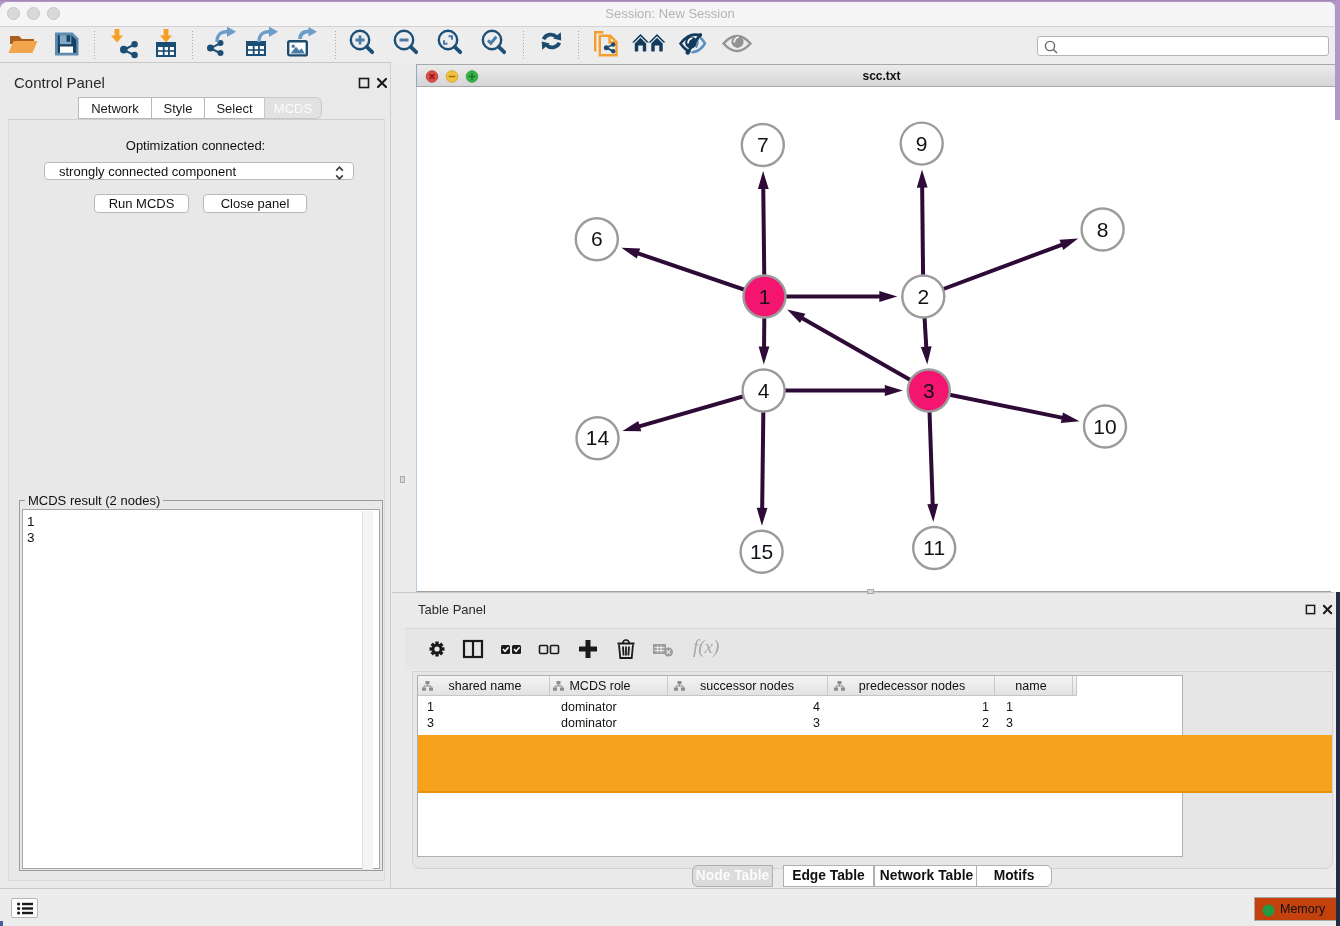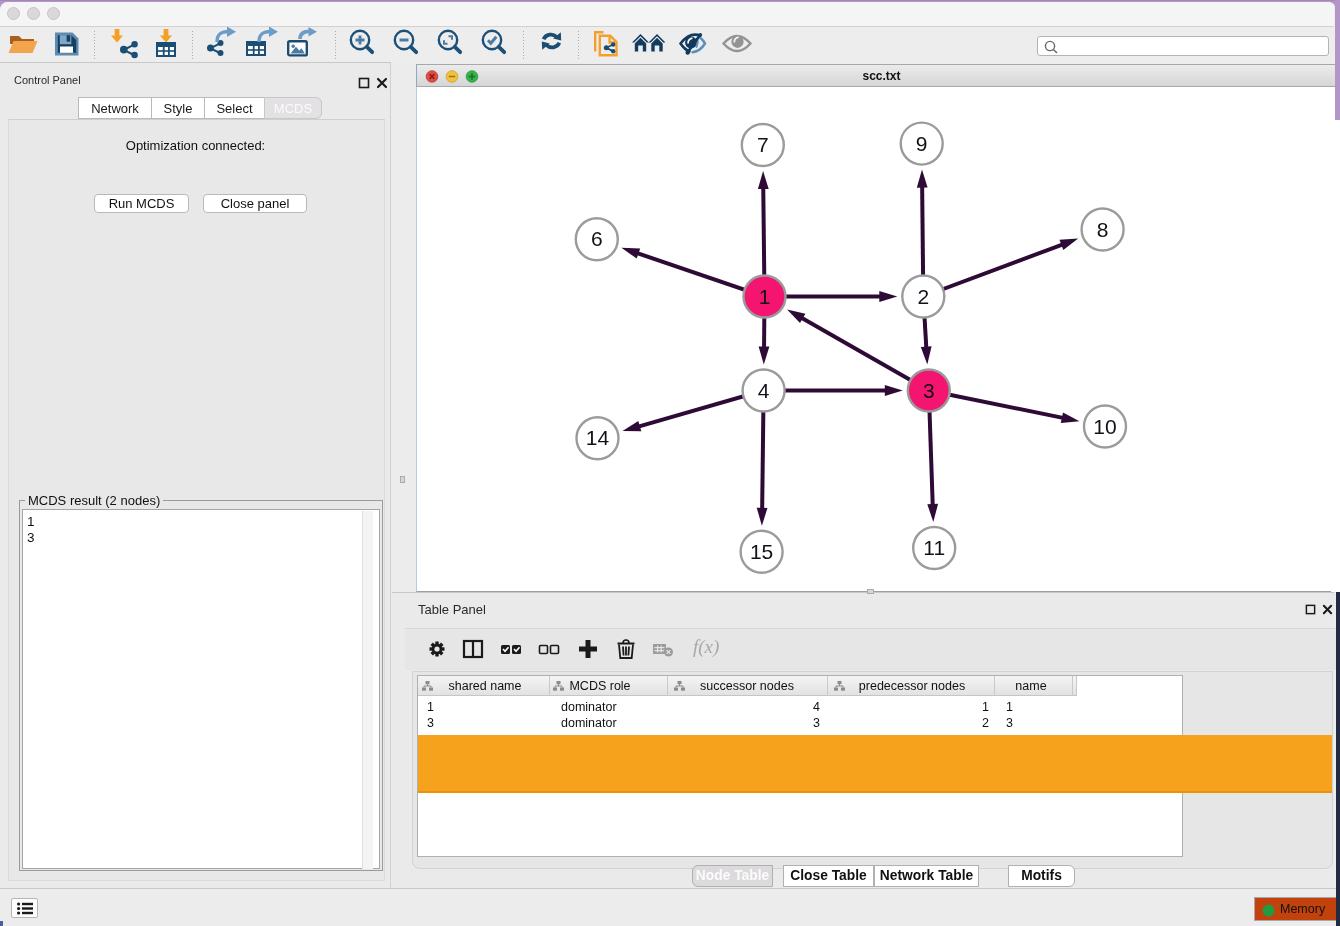--- a/index.html
+++ b/index.html
@@ -11,21 +11,21 @@
 #titlebar { position:absolute; left:0; top:0; width:1334px; height:25px; background:#f6f5f6; border-bottom:1px solid #d2d0d2; }
 .tl { position:absolute; top:5px; width:13px; height:13px; border-radius:50%; background:#dad8da; border:1px solid #c6c4c6; }
 #title { position:absolute; top:4px; left:0; width:1340px; text-align:center; font-size:13px; color:#b5b3b5; }
 
 #toolbar { position:absolute; left:0; top:26px; width:1334px; height:34px; background:#eeedee; }
 #toolbar svg { position:absolute; top:0; }
 .vsep { position:absolute; top:3px; height:28px; width:1px; background-image:linear-gradient(#aaa 1px, transparent 1px); background-size:1px 3px; }
 #searchbox { position:absolute; left:1037px; top:34px; width:292px; height:20px; background:#fff; border:1px solid #b5b3b5; border-radius:3px; }
 
 #cpanel { position:absolute; left:0; top:60px; width:391px; height:826px; background:#ebeaeb; border-right:1px solid #d0d0d0; border-top:1px solid #c9c9c9; }
-#cpanel-title { position:absolute; left:14px; top:11px; font-size:11px; color:#2a2a2a; }
+#cpanel-title { position:absolute; left:14px; top:11px; font-size:15px; color:#2a2a2a; }
 .tab { position:absolute; top:34px; height:22px; font-size:13px; color:#1a1a1a; text-align:center; line-height:21px; background:#fff; border:1px solid #b9b9b9; }
 #cpanel-inner { position:absolute; left:8px; top:56px; width:377px; height:762px; background:#e9e8e9; border:1px solid #dcdbdc; border-top:1px solid #cfcfcf; }
 #optlabel { position:absolute; left:0; top:75px; width:391px; text-align:center; font-size:13px; color:#111; }
 #dropdown { position:absolute; left:44px; top:99px; width:310px; height:18px; background:#fff; border:1px solid #b9b9b9; border-radius:4px; font-size:13px; color:#111; line-height:17px; padding-left:14px; }
 .btn { position:absolute; top:131px; height:19px; background:#fff; border:1px solid #b9b9b9; border-radius:4px; font-size:13px; color:#111; text-align:center; line-height:18px; }
 
 #fs { position:absolute; left:19px; top:437px; width:364px; height:371px; border:1px solid #9b9b9b; }
 #fs-legend { position:absolute; left:5px; top:-8px; background:#e9e8e9; padding:0 3px; font-size:13px; color:#111; }
 #fs-white { position:absolute; left:2px; top:8px; width:358px; height:360px; background:#fff; border:1px solid #a5a5a5; }
 #fs-scroll { position:absolute; right:6px; top:1px; width:11px; height:358px; background:#f4f4f4; border-left:1px solid #e0e0e0; }
@@ -58,20 +58,21 @@
 <div class="abs" style="left:1330px; top:0; width:10px; height:926px; background:#b495c7;"></div>
 <div class="abs" style="left:0; top:0; width:1340px; height:1px; background:#a488b6;"></div>
 <div class="abs" style="left:1330px; top:120px; width:10px; height:472px; background:#ffffff;"></div>
 <div class="abs" style="left:1336px; top:592px; width:4px; height:334px; background:#232b42;"></div>
 
 <div id="win">
   <div id="titlebar">
     <div class="tl" style="left:7px;"></div>
     <div class="tl" style="left:27px;"></div>
     <div class="tl" style="left:47px;"></div>
+    <div id="title">Session: New Session</div>
   </div>
   <div id="toolbar">
       <svg style="left:6.0px; top:-1.0px;" width="34" height="34" viewBox="0 0 34 34">
 <path d="M4 9 h9 l3 3 h12 v5 H4 Z" fill="#a85f1f"></path>
 <path d="M7.5 14 h24 l-5 12 H2.5 Z" fill="#f3a54e"></path>
 </svg>
       <svg style="left:49.5px; top:-1.0px;" width="34" height="34" viewBox="0 0 34 34">
 <path d="M5 5.5 h17.5 l6 6 v17 H5 Z" fill="#5d8cb0"></path>
 <path d="M7.8 8.2 h13.5 l4.9 4.9 v12.7 H7.8 Z" fill="#16405f"></path>
 <rect x="9.8" y="8.2" width="11.5" height="9" fill="#7fa9c6"></rect>
@@ -235,20 +236,23 @@
       </svg>
 <svg style="position:absolute; left:376px; top:14px;" width="12" height="12" viewBox="0 0 12 12">
         <path d="M2 2 L10 10 M10 2 L2 10" stroke="#1a1a1a" stroke-width="2.2" stroke-linecap="round"></path>
       </svg>
     <div class="tab" style="left:78px;  width:74px;">Network</div>
     <div class="tab" style="left:151px; width:54px;">Style</div>
     <div class="tab" style="left:204px; width:61px;">Select</div>
     <div class="tab" style="left:264px; width:58px; background:#e3e1e3; border-color:#c8c8c8; color:#fbfbfb; border-radius:0 6px 6px 0;">MCDS</div>
     <div id="cpanel-inner"></div>
     <div id="optlabel">Optimization connected:</div>
+    <div id="dropdown">strongly connected component<svg style="position:absolute; right:9px; top:3px;" width="9" height="14" viewBox="0 0 9 14">
+          <path d="M1.2 4.6 L4.5 1.2 L7.8 4.6 M1.2 9.4 L4.5 12.8 L7.8 9.4" stroke="#3a3a3a" stroke-width="1.7" fill="none"></path>
+        </svg></div>
     <div class="btn" style="left:94px;  width:95px;">Run MCDS</div>
     <div class="btn" style="left:203px; width:104px;">Close panel</div>
     <div id="fs">
       <div id="fs-legend">MCDS result (2 nodes)</div>
       <div id="fs-white">
         <div style="position:absolute; left:4px; top:4px; font-size:13.5px; color:#111; line-height:16.4px;">1<br>3</div>
         <div id="fs-scroll"></div>
       </div>
     </div>
   </div>
@@ -447,23 +451,23 @@
       <div class="cell" style="left:380px; top:24px; width:22px; text-align:right;">4</div>
       <div class="cell" style="left:549px; top:24px; width:22px; text-align:right;">1</div>
       <div class="cell" style="left:588px; top:24px;">1</div>
       <div class="cell" style="left:9px; top:40px;">3</div>
       <div class="cell" style="left:143px; top:40px;">dominator</div>
       <div class="cell" style="left:380px; top:40px; width:22px; text-align:right;">3</div>
       <div class="cell" style="left:549px; top:40px; width:22px; text-align:right;">2</div>
       <div class="cell" style="left:588px; top:40px;">3</div>
     </div>
     <div class="btab" style="left:300px; width:81px; background:#dcdadc; color:#fbfbfb; border-radius:6px 0 0 6px;">Node Table</div>
-    <div class="btab" style="left:391px; width:91px;">Close Table</div>
+    <div class="btab" style="left:391px; width:91px;">Edge Table</div>
     <div class="btab" style="left:482px; width:105px;">Network Table</div>
-    <div class="btab" style="left:616px; width:67px; border-radius:0 6px 6px 0;">Motifs</div>
+    <div class="btab" style="left:584px; width:76px; border-radius:0 6px 6px 0;">Motifs</div>
   </div>
 
   <div id="statusbar">
     <div id="listbtn">
         <svg style="position:absolute; left:5px; top:3px;" width="16" height="13" viewBox="0 0 16 13">
 <g fill="#1a1a1a">
             <circle cx="1.6" cy="2" r="1.6"></circle>
             <circle cx="1.6" cy="6.5" r="1.6"></circle>
             <circle cx="1.6" cy="11" r="1.6"></circle>
 <rect x="5" y="0.8" width="11" height="2.4"></rect>

